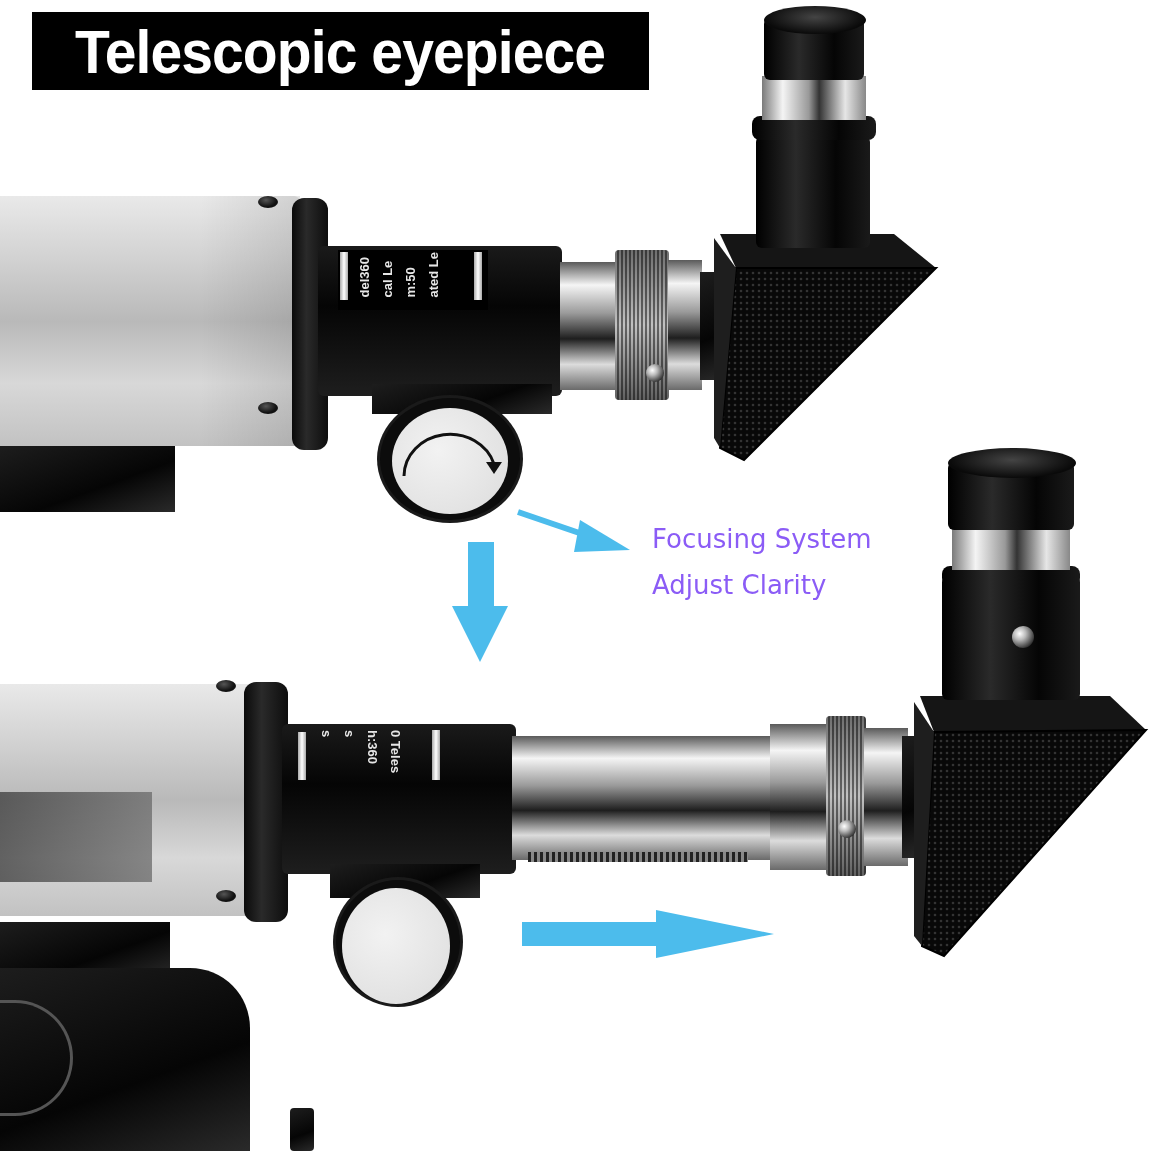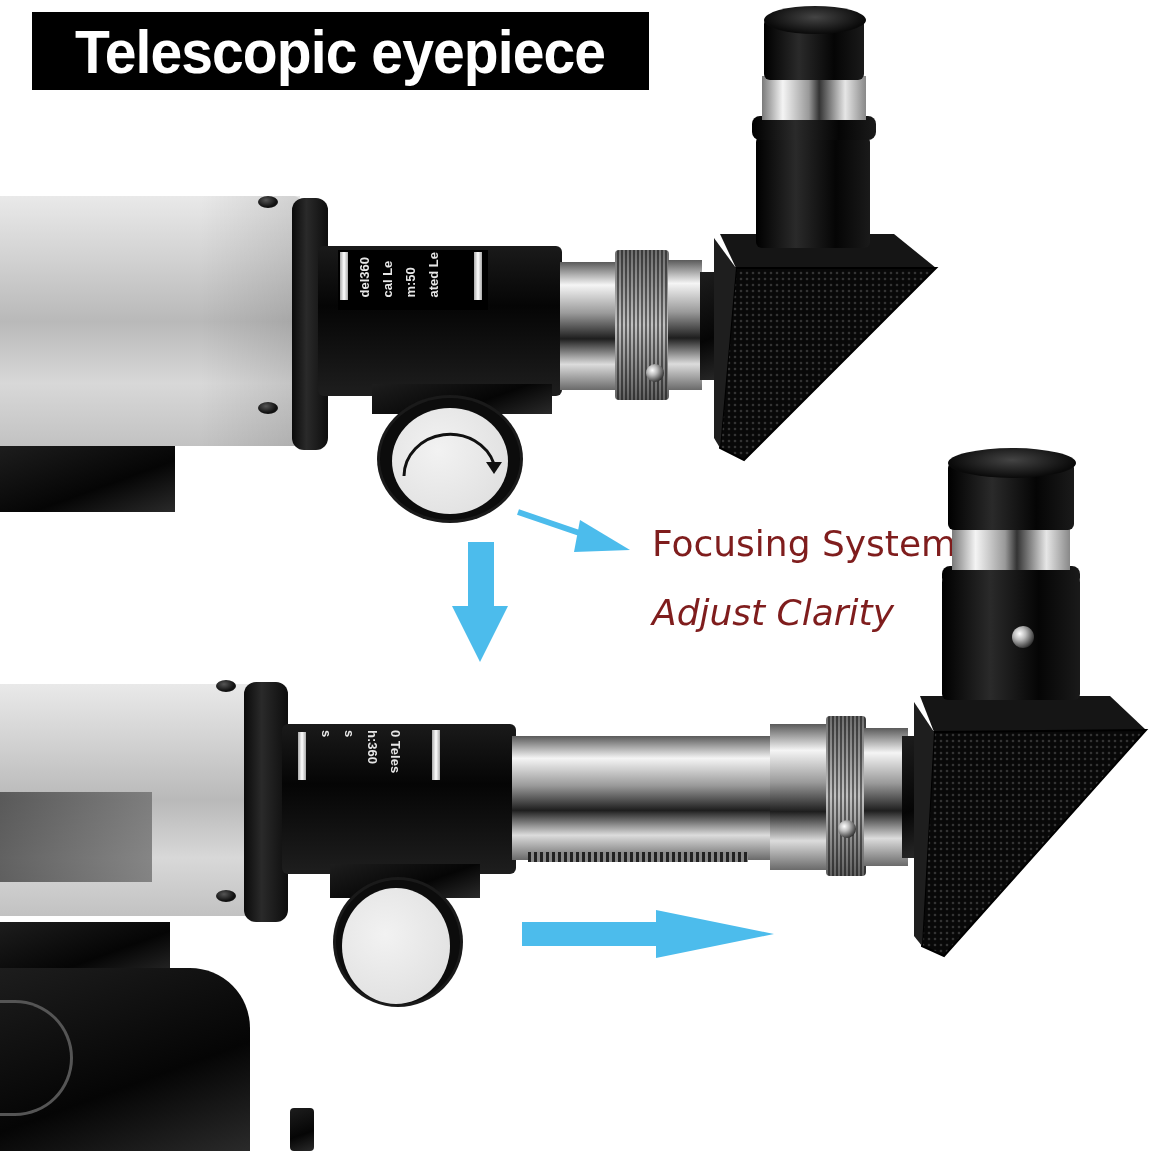--- a/index.html
+++ b/index.html
@@ -25,21 +25,21 @@
   .chrome-bolt { width: 18px; height: 18px; border-radius: 50%; background: radial-gradient(circle at 35% 35%, #fff 0%, #bbb 30%, #222 80%); }
 
   .knob-outer { border-radius: 50%; background: #0c0c0c; box-shadow: 0 0 0 3px #1a1a1a; }
   .knob-face { border-radius: 50%; background: radial-gradient(circle at 40% 40%, #f2f2f2, #dcdcdc); }
 
   .eyepiece-black { background: linear-gradient(90deg, #000 0%, #2a2a2a 35%, #050505 70%, #1a1a1a 100%); }
   .eyepiece-glass { background: linear-gradient(90deg, #7a7a7a 0%, #f4f4f4 20%, #999 45%, #333 55%, #e6e6e6 80%, #888 100%); }
   .eyepiece-rim { border-radius: 50%; background: radial-gradient(ellipse at 50% 40%, #444 0%, #0a0a0a 70%); }
 
   .mount { background: linear-gradient(160deg, #1d1d1d, #050505 60%, #2a2a2a); }
-  .annot-text { color: #7f1d1d; font-family: "DejaVu Sans", sans-serif; font-size: 36px; line-height: 1; }
+  .annot-text { color: #8b5cf6; font-family: "DejaVu Sans", sans-serif; font-size: 26px; line-height: 1; }
 </style>
 </head>
 <body>
 
 <div class="abs title-banner">
   <span class="title-text">Telescopic eyepiece</span>
 </div>
 
 <div>
 
@@ -97,21 +97,21 @@
   <div class="abs eyepiece-rim" style="left:764px; top:6px; width:102px; height:28px;"></div>
 </div>
 
 <svg class="abs" style="left:514px; top:506px;" width="116" height="50" viewBox="0 0 116 50">
   <line x1="4" y1="6" x2="80" y2="32" stroke="#4cbcec" stroke-width="6"></line>
   <polygon points="66,14 116,44 60,46" fill="#4cbcec"></polygon>
 </svg>
 
 <div class="abs" style="left:652px; top:526px;">
   <div class="annot-text">Focusing System</div>
-  <div class="annot-text" style="margin-top:33px;font-style:italic;">Adjust Clarity</div>
+  <div class="annot-text" style="margin-top:20px;">Adjust Clarity</div>
 </div>
 
 <svg class="abs" style="left:450px; top:542px;" width="60" height="122" viewBox="0 0 60 122">
   <rect x="18" y="0" width="26" height="66" fill="#4cbcec"></rect>
   <polygon points="2,64 58,64 30,120" fill="#4cbcec"></polygon>
 </svg>
 
 <svg class="abs" style="left:520px; top:910px;" width="256" height="50" viewBox="0 0 256 50">
   <rect x="2" y="12" width="136" height="24" fill="#4cbcec"></rect>
   <polygon points="136,0 254,24 136,48" fill="#4cbcec"></polygon>

